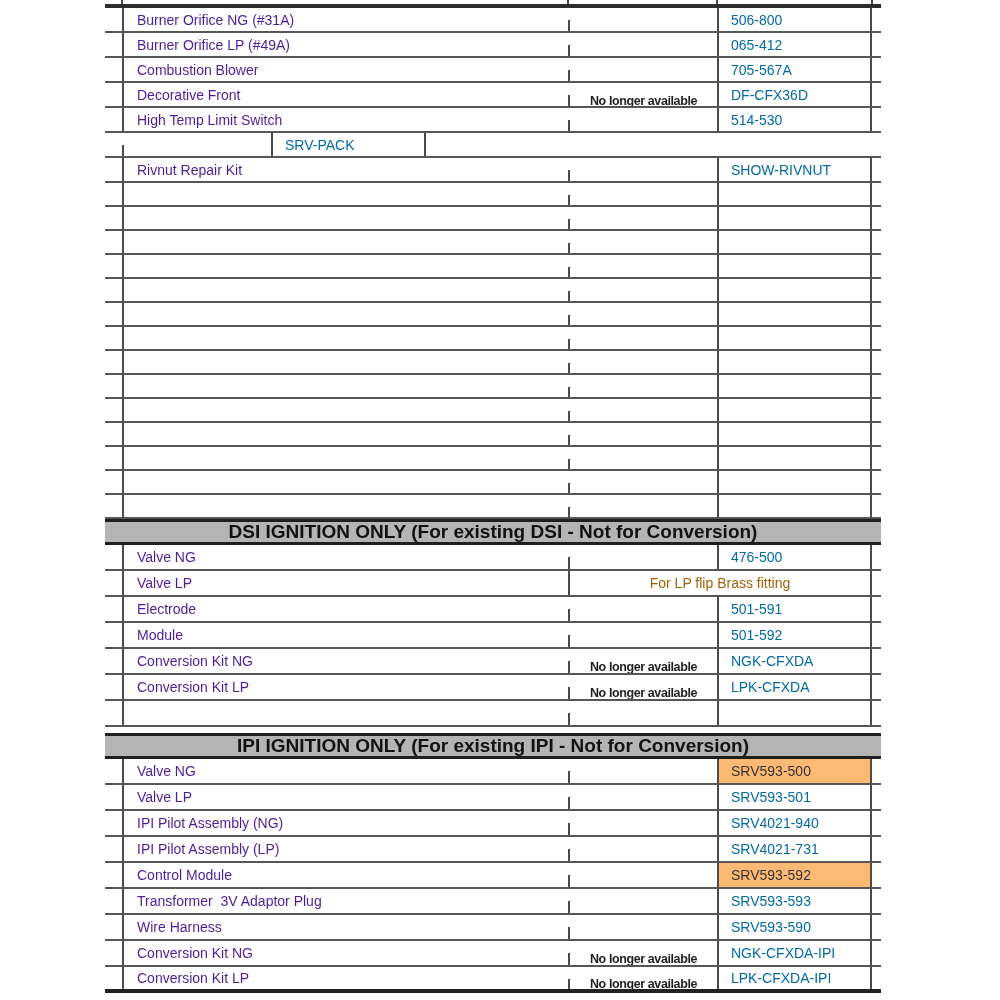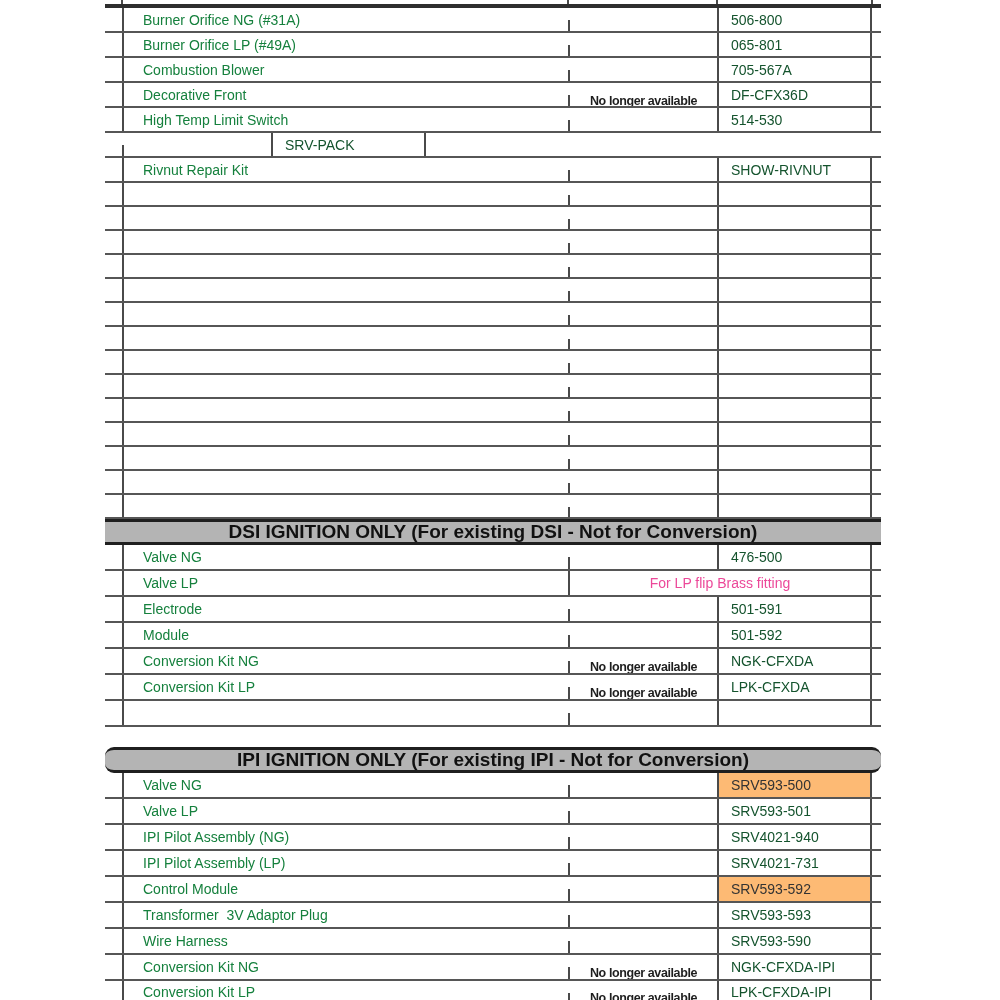--- a/index.html
+++ b/index.html
@@ -21,46 +21,46 @@
   .row{display:flex;box-sizing:border-box;border-bottom:2px solid #565656;background:#fff;}
   .row.s1{height:25px;}
   .row.empty-r{height:24px;}
   .row.s2{height:26px;}
   .row.s3{height:26px;}
   .row.last{border-bottom:4px solid #222;}
   .cell{box-sizing:border-box;display:flex;align-items:center;overflow:hidden;}
   .stub-l{width:17px;}
   .name{
     width:446px;border-left:2px solid #4a4a4a;
-    padding-left:19px;font-size:14px;color:#15803d;white-space:pre;
+    padding-left:13px;font-size:14px;color:#4c1d95;white-space:pre;
   }
   .note{
     width:149px;border-left:2px solid #4a4a4a;
     justify-content:center;font-size:12.5px;font-weight:bold;
     color:#1e1e1e;letter-spacing:-0.4px;white-space:nowrap;margin-top:12px;
   }
   .part{
     width:155px;border-left:2px solid #4a4a4a;border-right:2px solid #4a4a4a;
-    padding-left:12px;font-size:14px;color:#14532d;white-space:nowrap;
+    padding-left:12px;font-size:14px;color:#0369a1;white-space:nowrap;
   }
   .part.hl{background:#fdba74;color:#333;}
   .span-note{
     width:304px;border-left:2px solid #4a4a4a;border-right:2px solid #4a4a4a;
-    justify-content:center;font-size:14px;color:#ec4899;white-space:nowrap;
+    justify-content:center;font-size:14px;color:#a16207;white-space:nowrap;
   }
   .stub-r{flex:1;}
   
   .bar{
     box-sizing:border-box;height:26px;
     border-top:3px solid #1f1f1f;border-bottom:3px solid #1f1f1f;
     background:#b4b4b4;
     display:flex;align-items:center;justify-content:center;
     font-size:19px;font-weight:bold;color:#111;
   }
-  .bar.gap-top{margin-top:20px;border-radius:9px;}
+  .bar.gap-top{margin-top:6px;}
 </style>
 </head>
 <body>
 
 <div class="page">
   <div class="table-wrap">
     <div class="top-edge">
       <span class="stub" style="left:16px"></span>
       <span class="stub" style="left:462px"></span>
       <span class="stub" style="left:611px"></span>
@@ -72,21 +72,21 @@
           <div class="cell stub-l"></div>
           <div class="cell name">Burner Orifice NG (#31A)</div>
           <div class="cell note"></div>
           <div class="cell part">506-800</div>
           <div class="cell stub-r"></div>
         </div>
         <div class="row s1">
           <div class="cell stub-l"></div>
           <div class="cell name">Burner Orifice LP (#49A)</div>
           <div class="cell note"></div>
-          <div class="cell part">065-801</div>
+          <div class="cell part">065-412</div>
           <div class="cell stub-r"></div>
         </div>
         <div class="row s1">
           <div class="cell stub-l"></div>
           <div class="cell name">Combustion Blower</div>
           <div class="cell note"></div>
           <div class="cell part">705-567A</div>
           <div class="cell stub-r"></div>
         </div>
         <div class="row s1">

